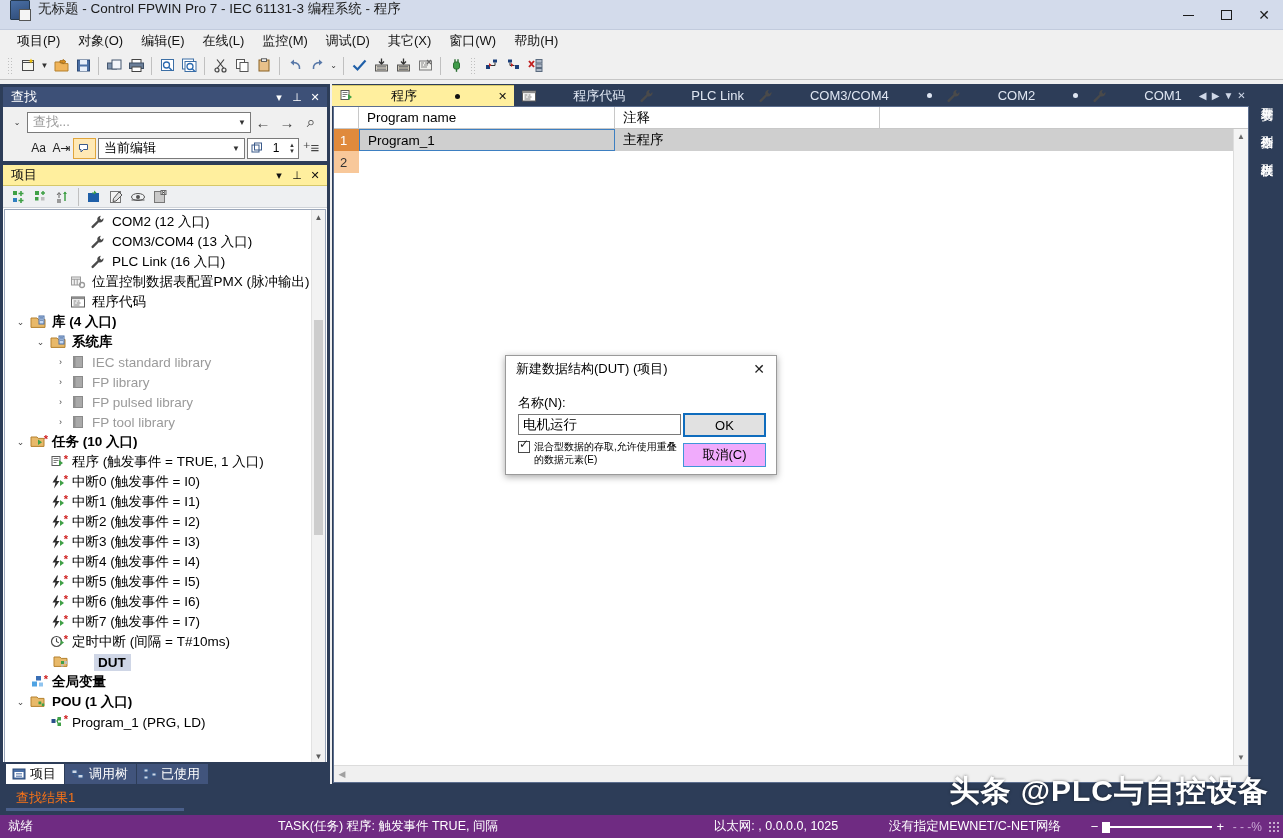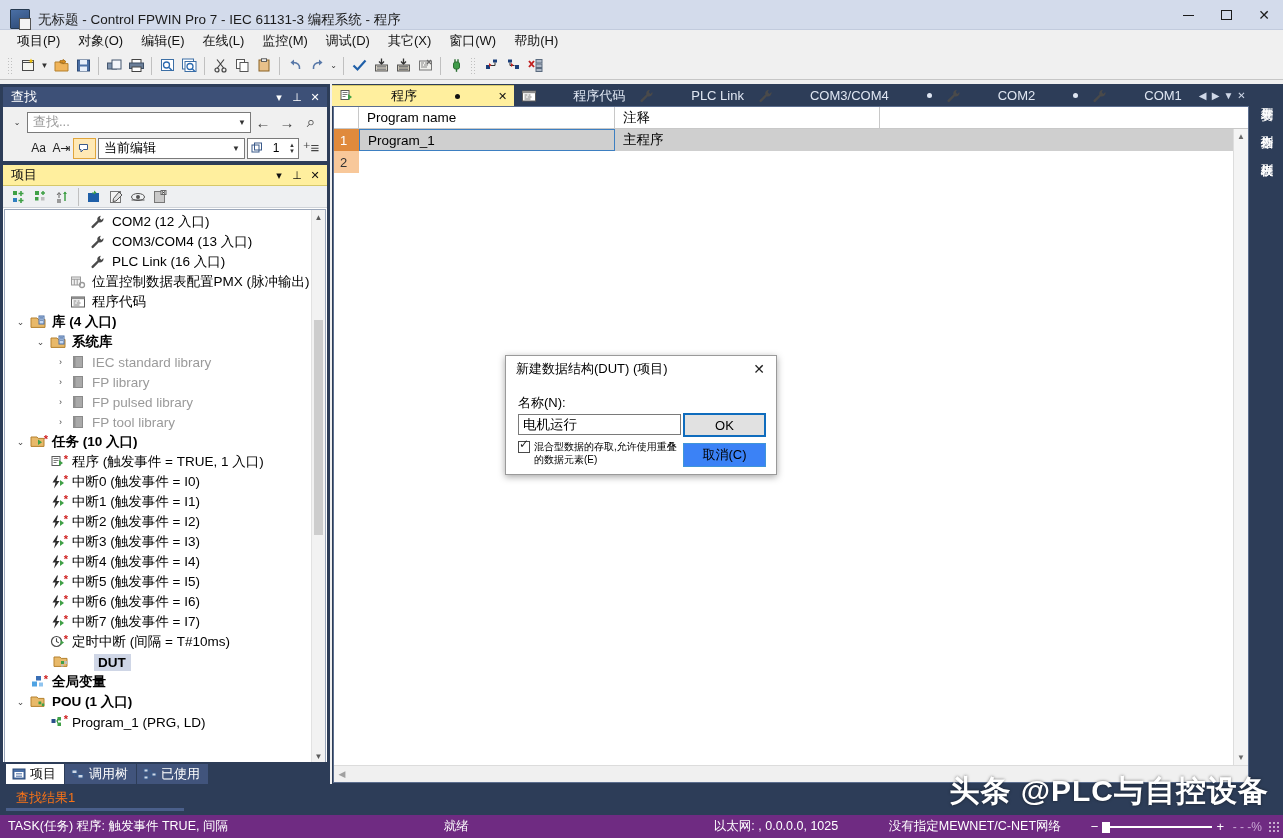--- a/index.html
+++ b/index.html
@@ -6,21 +6,21 @@
   html,body{
     width:1283px; height:838px; overflow:hidden;
     font-family:"Liberation Sans","DejaVu Sans",sans-serif;
     font-size:13px; color:#000;
     background:#2d3d58;
   }
   .app{ position:relative; width:1283px; height:838px; background:#f0f0f0; }
 
   
   .titlebar{
-    height:30px; background:#d3dbeb; display:flex; align-items:flex-end;
+    height:30px; background:#d3dbeb; display:flex; align-items:flex-start;
     border-bottom:1px solid #c2cbdd; position:relative;
   }
   .app-icon{
     width:20px;height:20px;margin-left:10px;margin-right:8px;position:relative;
     background:linear-gradient(160deg,#4a6fa5 0%,#2d4a76 100%);
     border:1px solid #25394f; border-radius:1px;
   }
   .app-icon:after{
     content:""; position:absolute; right:-2px; bottom:-2px; width:10px;height:10px;
     background:#f4f4f4; border:1px solid #555;
@@ -202,21 +202,21 @@
   .dlg-lab{ position:absolute; left:12px; top:12px; font-size:13px; }
   .dlg-input{ position:absolute; left:12px; top:32px; width:163px; height:21px; background:#fff;
      border:1px solid #7a7a7a; display:flex;align-items:center; padding-left:4px; font-size:13.5px; }
   .dlg-chk{ position:absolute; left:12px; top:58px; width:168px; display:flex; font-size:10px; line-height:13px; }
   .dlg-chk .box{ width:12px;height:12px;border:1px solid #4a4a4a;background:#fff;margin-right:4px;
      flex:none; position:relative; margin-top:1px;}
   .dlg-chk .box:after{ content:"✓"; position:absolute; left:0px; top:-4px; font-size:12px; color:#222; }
   .btn{ position:absolute; right:10px; width:83px; height:24px; display:flex;align-items:center;
      justify-content:center; font-size:13px; background:#e1e1e1; }
   .btn.ok{ top:31px; border:2px solid #0f6cbd; }
-  .btn.cancel{ top:61px; border:1px solid #3f95d8; background:#3b82f6; }
+  .btn.cancel{ top:61px; border:1px solid #3f95d8; background:#f0abfc; }
 </style>
 </head>
 <body>
 
 <div class="app">
 
   <div class="titlebar">
     <div class="app-icon"></div>
     <div class="title-text">无标题 - Control FPWIN Pro 7 - IEC 61131-3 编程系统 - 程序</div>
     <div class="wincontrols">
@@ -969,22 +969,22 @@
   </div>
 
   <div class="bottomtabs">
     <div class="btab">查找结果1</div>
     <div class="btab-underline"></div>
   </div>
 
   <div class="watermark">头条 @PLC与自控设备</div>
 
   <div class="statusbar">
+    <div class="sb-seg sb-ready">就绪</div>
     <div class="sb-seg sb-task">TASK(任务) 程序: 触发事件 TRUE, 间隔</div>
-    <div class="sb-seg sb-ready">就绪</div>
     <div class="sb-seg sb-net">以太网: , 0.0.0.0, 1025</div>
     <div class="sb-seg sb-mew">没有指定MEWNET/C-NET网络</div>
     <div class="zoomctl">
       <span class="mi">−</span>
       <span class="zoom-track">
         <span class="zoom-thumb"></span>
       </span>
       <span class="pl">+</span>
       <span class="zoom-pct">- - -%</span>
     </div>

